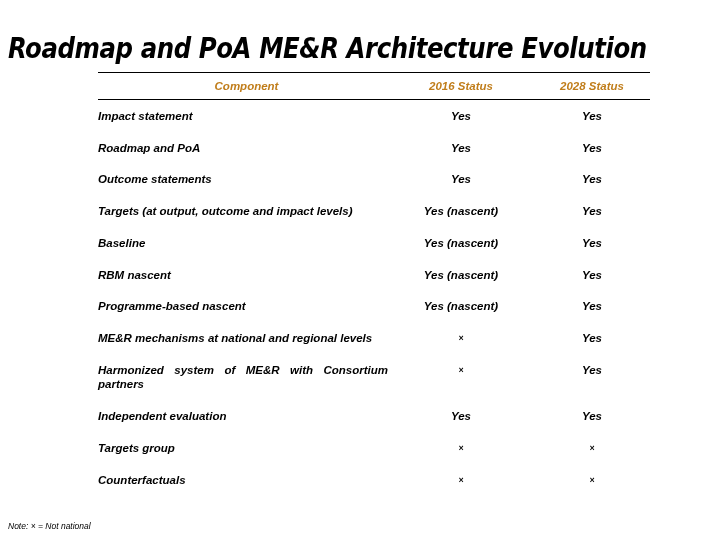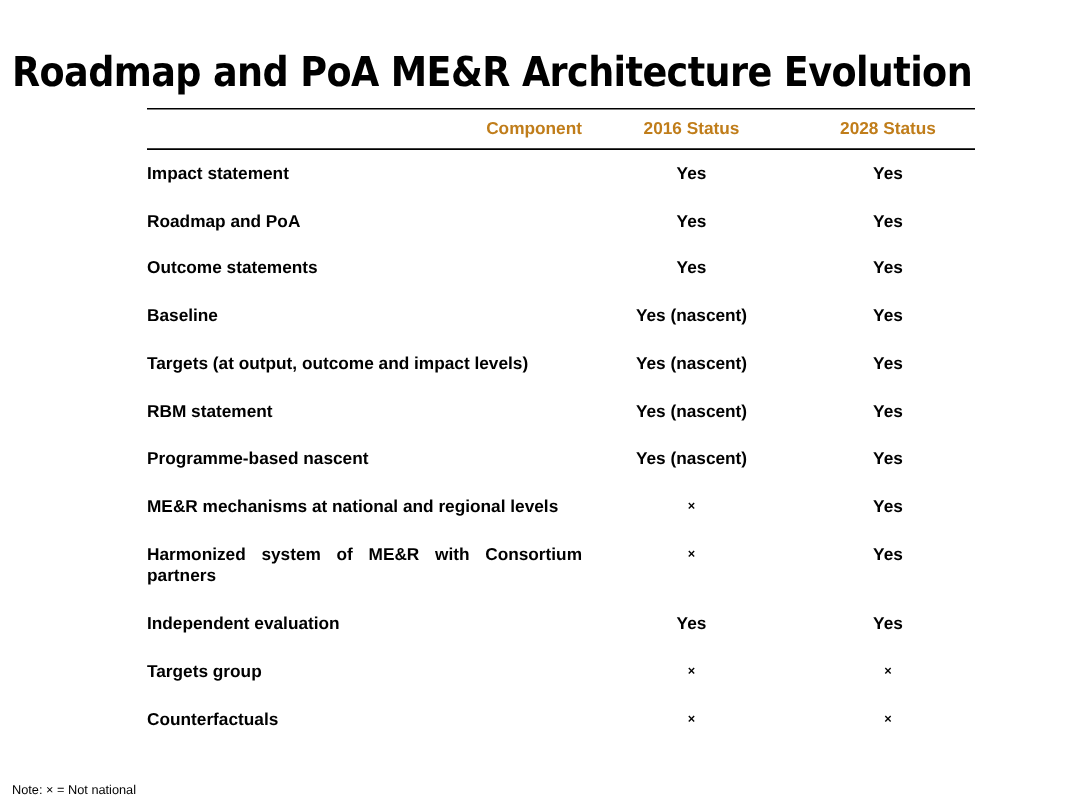--- a/index.html
+++ b/index.html
@@ -13,20 +13,21 @@
     font-family: "Liberation Sans", sans-serif;
     overflow: hidden;
     position: relative;
   }
 
   #slide {
     position: relative;
     width: 712px;
     height: 540px;
     box-sizing: border-box;
+    font-style: italic;
   }
 
   #slide-title {
     position: absolute;
     top: 16px;
     left: 8px;
     width: 706px;
     font-family: "DejaVu Sans Condensed", "Liberation Sans Narrow", "Liberation Sans", sans-serif;
     font-weight: bold;
     font-size: 27.5px;
@@ -62,21 +63,21 @@
 
   table.roadmap thead th {
     color: #c07d1a;
     font-size: 11.5px;
     font-weight: bold;
     padding: 7px 0 7px 0;
     font-family: "Liberation Sans", sans-serif;
   }
 
   th.h-component {
-    text-align: right;
+    text-align: center;
     padding-left: 7px !important;
     margin-top: 16px;
   }
   th.h-status {
     text-align: center;
   }
 
   table.roadmap tbody td {
     color: #000000;
     font-size: 11.5px;
@@ -152,31 +153,31 @@
             <td class="cell-component single-line">Roadmap and PoA</td>
             <td class="cell-status">Yes</td>
             <td class="cell-status">Yes</td>
           </tr>
           <tr>
             <td class="cell-component single-line">Outcome statements</td>
             <td class="cell-status">Yes</td>
             <td class="cell-status">Yes</td>
           </tr>
           <tr>
+            <td class="cell-component">Targets (at output, outcome and impact levels)</td>
+            <td class="cell-status">Yes (nascent)</td>
+            <td class="cell-status">Yes</td>
+          </tr>
+          <tr>
             <td class="cell-component single-line">Baseline</td>
             <td class="cell-status">Yes (nascent)</td>
             <td class="cell-status">Yes</td>
           </tr>
           <tr>
-            <td class="cell-component">Targets (at output, outcome and impact levels)</td>
-            <td class="cell-status">Yes (nascent)</td>
-            <td class="cell-status">Yes</td>
-          </tr>
-          <tr>
-            <td class="cell-component single-line">RBM statement</td>
+            <td class="cell-component single-line">RBM nascent</td>
             <td class="cell-status">Yes (nascent)</td>
             <td class="cell-status">Yes</td>
           </tr>
           <tr>
             <td class="cell-component single-line">Programme-based nascent</td>
             <td class="cell-status">Yes (nascent)</td>
             <td class="cell-status">Yes</td>
           </tr>
           <tr>
             <td class="cell-component">ME&amp;R mechanisms at national and regional levels</td>

